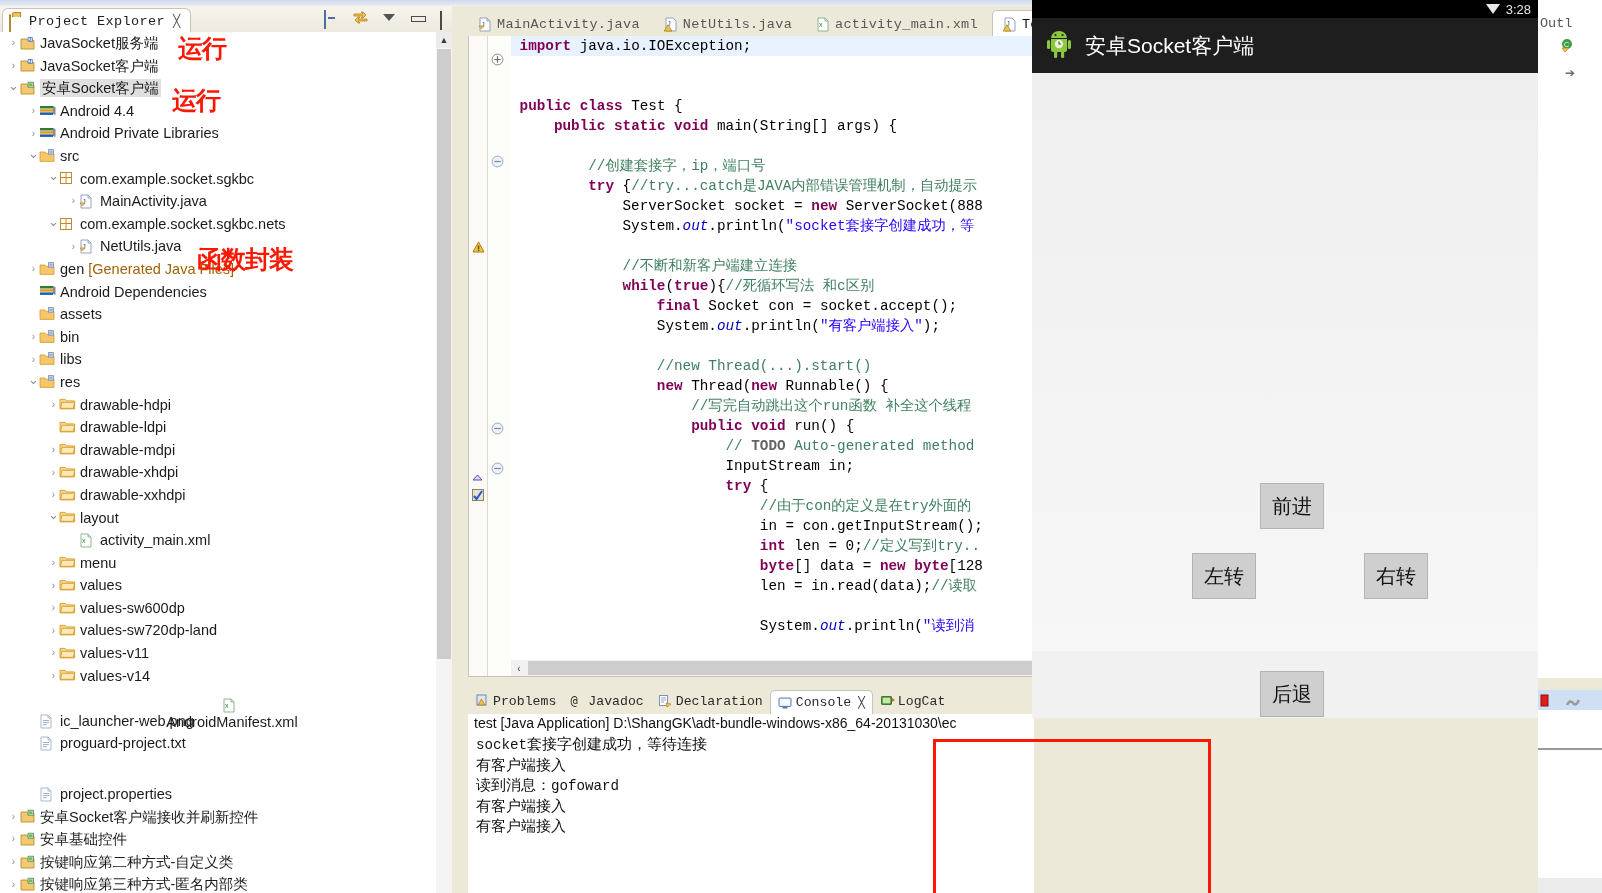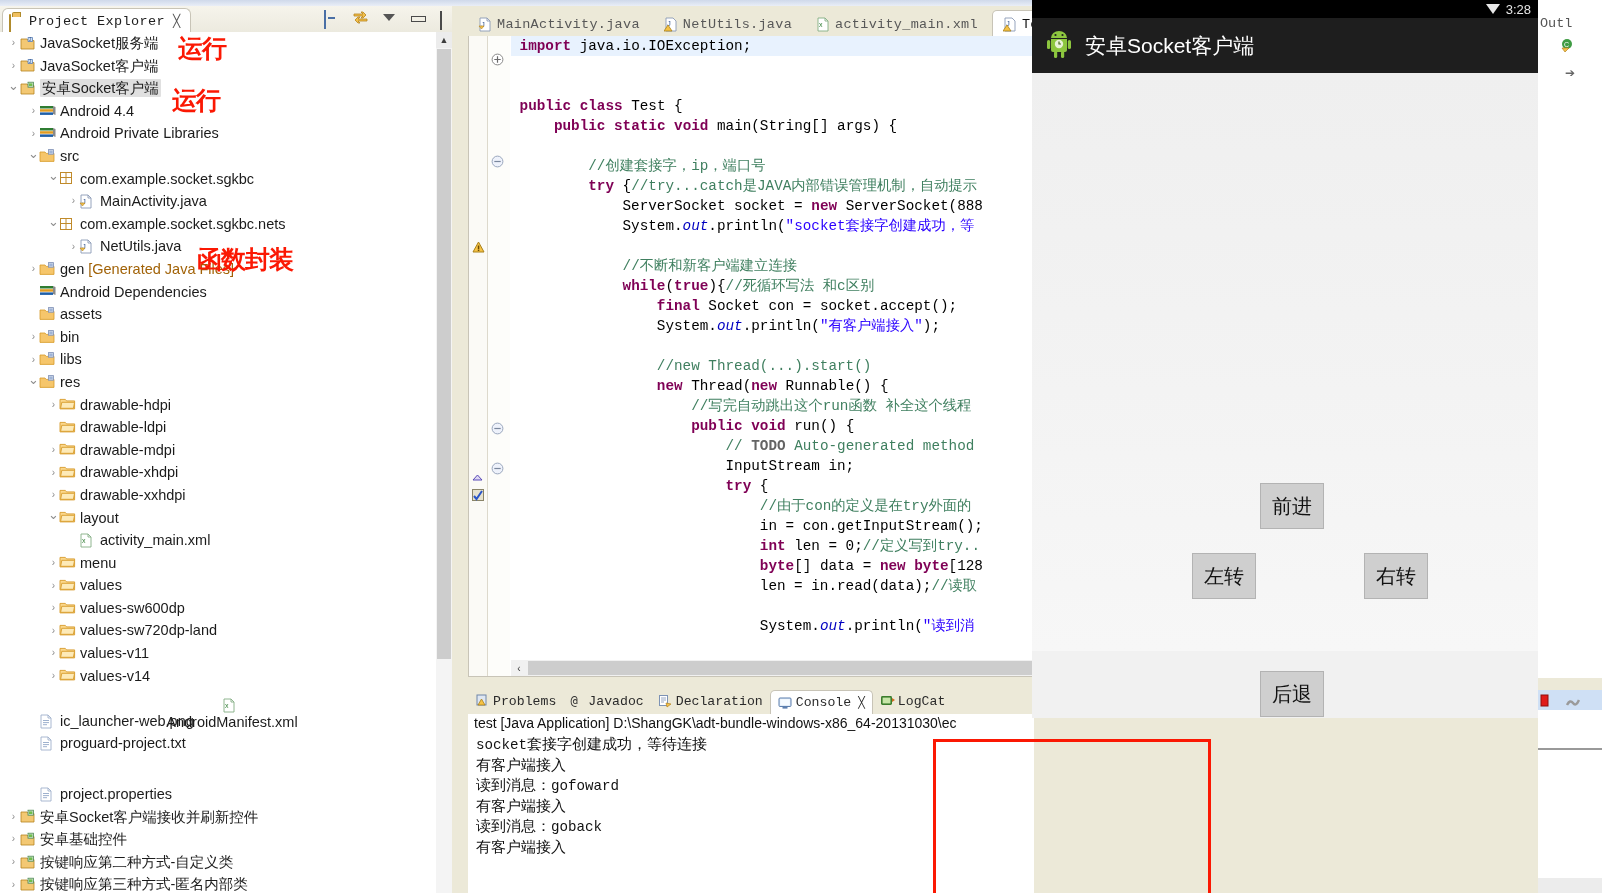--- a/index.html
+++ b/index.html
@@ -637,21 +637,20 @@
               </svg></span>
             <span>LogCat</span>
           </div>
         </div>
       <div id="cn-sub">test [Java Application] D:\ShangGK\adt-bundle-windows-x86_64-20131030\ec</div>
       <div id="cn-out">
           <div class="ln"><span class="mono">socket</span>套接字创建成功，等待连接</div>
           <div class="ln">有客户端接入</div>
           <div class="ln">读到消息：<span class="mono">gofoward</span></div>
           <div class="ln">有客户端接入</div>
-          <div class="ln">读到消息：<span class="mono">goback</span></div>
           <div class="ln">有客户端接入</div>
         </div>
     </div>
     <div id="cn-redbox"></div>
   </div>
 
   <div id="rightband"></div>
   <div id="outline">
     <div class="olab">Outl</div>
     <span class="abs" style="left:22px;top:24px;">

